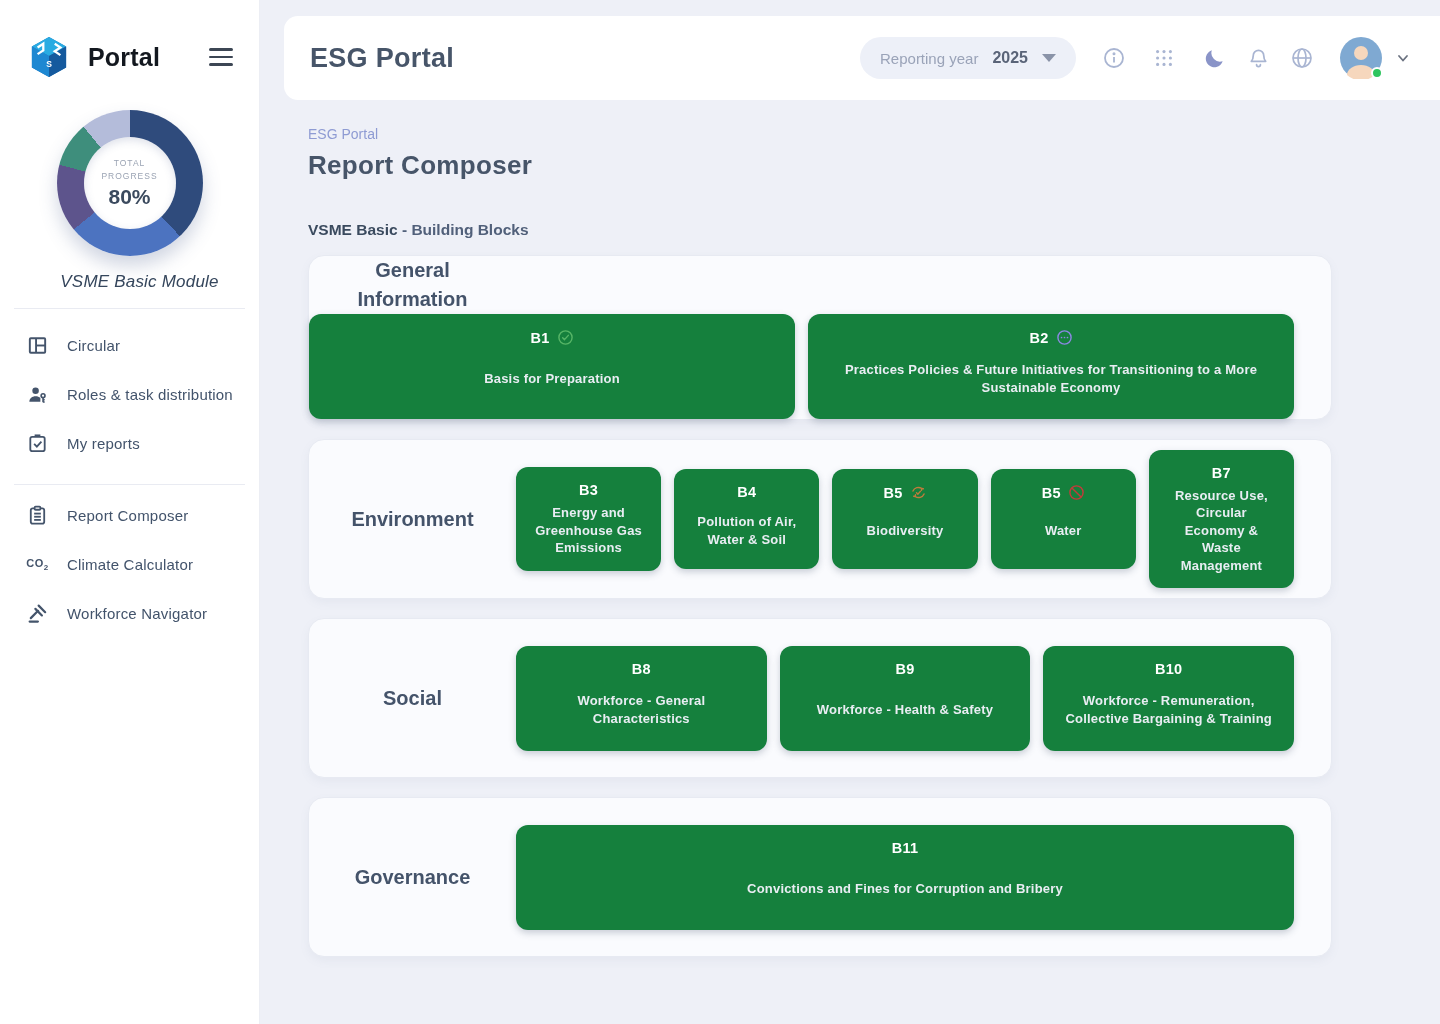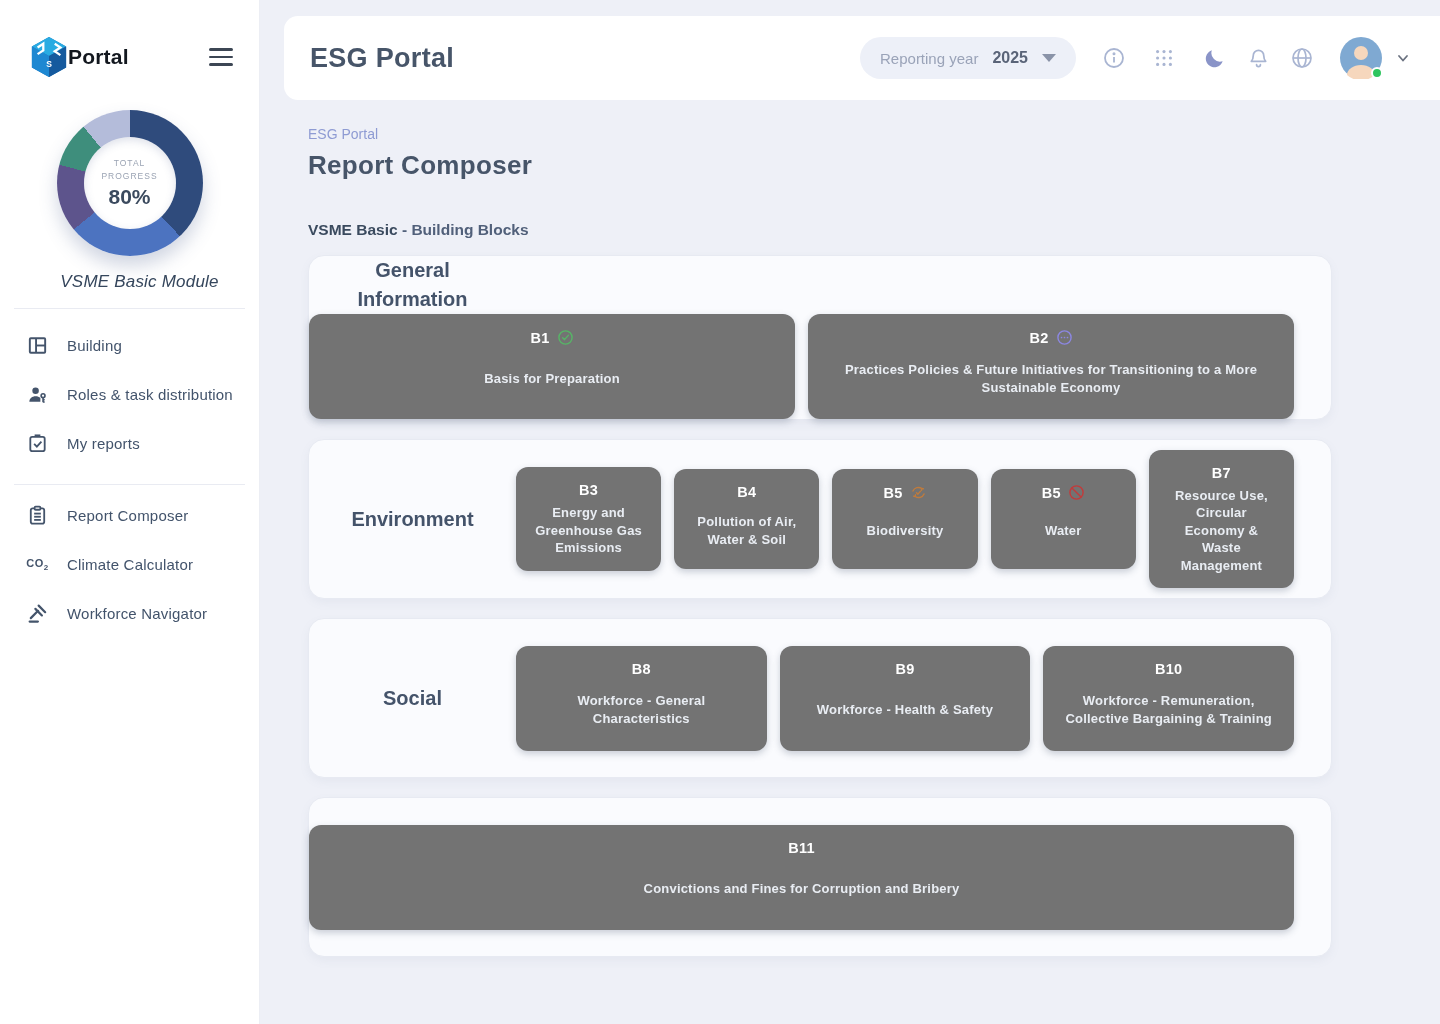--- a/index.html
+++ b/index.html
@@ -15,21 +15,21 @@
   .sidebar {
     width:260px; height:100%; background:#FFFFFF;
     border-right:1px solid #ECEEF4; flex:none;
     display:flex; flex-direction:column;
   }
   .logo-row {
     display:flex; align-items:center; padding:36px 26px 8px 30px;
   }
   .logo-mark { width:38px; height:42px; flex:none; }
   .brand-name {
-    font-size:21px; font-weight:bold; color:#13181F; margin-left:0;
+    font-size:25px; font-weight:bold; color:#13181F; margin-left:20px;
     letter-spacing:0.2px; flex:1;
   }
   .hamburger { width:24px; cursor:pointer; display:flex; flex-direction:column; gap:5px; }
   .hamburger span { display:block; height:2.5px; background:#3C4654; border-radius:2px; }
 
   .donut-wrap { display:flex; justify-content:center; margin-top:24px; }
   .donut {
     width:146px; height:146px; border-radius:50%;
     position:relative;
     box-shadow:0 10px 18px rgba(70,90,140,0.25);
@@ -99,21 +99,21 @@
   .block-row.first { min-height:163px;flex-direction:column; }
   .row-label {
     width:207px; flex:none; display:flex; align-items:center; justify-content:center;
     font-size:20px; font-weight:bold; color:#44536A; text-align:center;
     padding:0 24px; line-height:1.45;
   }
   .row-cards {
     flex:1; display:flex; gap:13px; align-items:center; padding:0 37px 0 0;
   }
   .bb-card {
-    flex:1; background:#737373; border-radius:12px; color:#EFF2F6;
+    flex:1; background:#15803d; border-radius:12px; color:#EFF2F6;
     min-height:100px; cursor:pointer;
     display:flex; flex-direction:column; align-items:center;
     padding:15px 16px 14px 16px;
     box-shadow:0 3px 7px rgba(55,70,95,0.25);
   }
   .bb-card.tall { min-height:105px; }
   .bb-head { display:flex; align-items:center; gap:7px; }
   .bb-code { font-size:14.5px; font-weight:bold; color:#FFFFFF; letter-spacing:0.3px; }
   .bb-status { width:17px; height:17px; display:flex; }
   .bb-title {
@@ -160,21 +160,21 @@
 
   <nav class="nav">
     <div class="nav-item">
       <span class="nav-icon">
         <svg viewBox="0 0 24 24" width="23" height="23" fill="none" stroke="#44546B" stroke-width="2">
           <rect x="4" y="4.5" width="16" height="15" rx="1"></rect>
           <line x1="10.5" y1="4.5" x2="10.5" y2="19.5"></line>
           <line x1="10.5" y1="12" x2="20" y2="12"></line>
         </svg>
       </span>
-      <span>Building</span>
+      <span>Circular</span>
     </div>
     <div class="nav-item">
       <span class="nav-icon">
         <svg viewBox="0 0 24 24" width="23" height="23">
           <circle cx="10" cy="8" r="3.4" fill="#44546B"></circle>
           <path d="M3.5 19.5c0-3.6 2.9-5.8 6.5-5.8 2 0 3.8.7 5 1.9v3.9z" fill="#44546B"></path>
           <circle cx="17.8" cy="13.2" r="2" fill="none" stroke="#44546B" stroke-width="1.7"></circle>
           <line x1="17.8" y1="15.2" x2="17.8" y2="20" stroke="#44546B" stroke-width="1.7"></line>
           <line x1="17.8" y1="17.5" x2="19.5" y2="17.5" stroke="#44546B" stroke-width="1.7"></line>
           <line x1="17.8" y1="19.8" x2="19.5" y2="19.8" stroke="#44546B" stroke-width="1.7"></line>
@@ -401,20 +401,21 @@
           <div class="bb-card tall">
             <div class="bb-head">
                 <span class="bb-code">B10</span>
               </div>
             <div class="bb-title">Workforce - Remuneration, Collective Bargaining &amp; Training</div>
           </div>
         </div>
       </div>
 
       <div class="block-row">
+        <div class="row-label">Governance</div>
         <div class="row-cards">
           <div class="bb-card tall">
             <div class="bb-head">
                 <span class="bb-code">B11</span>
               </div>
             <div class="bb-title">Convictions and Fines for Corruption and Bribery</div>
           </div>
         </div>
       </div>
 

